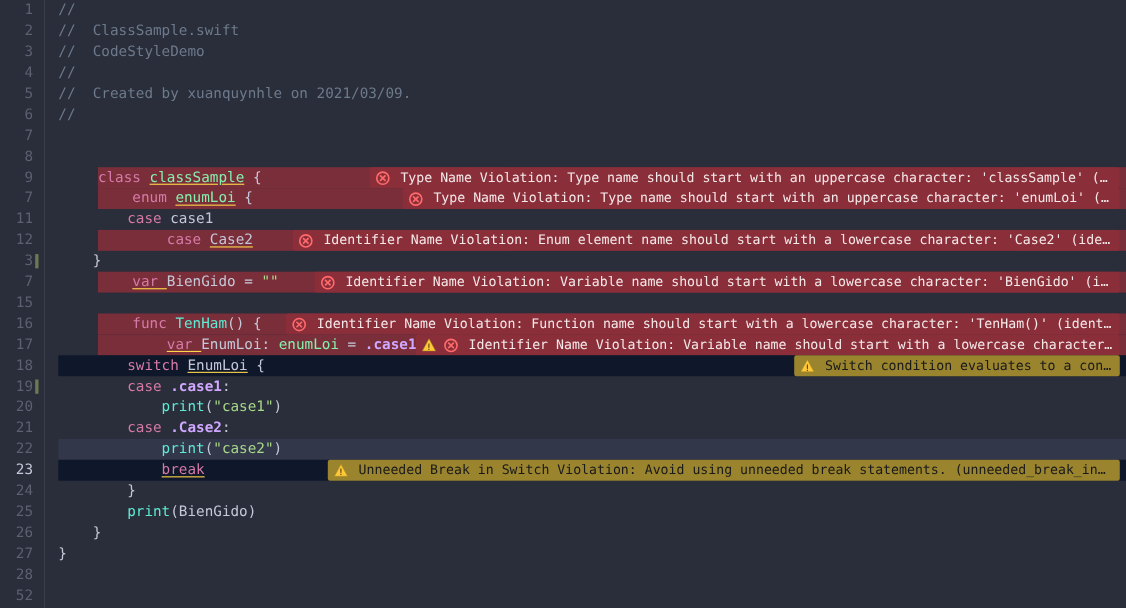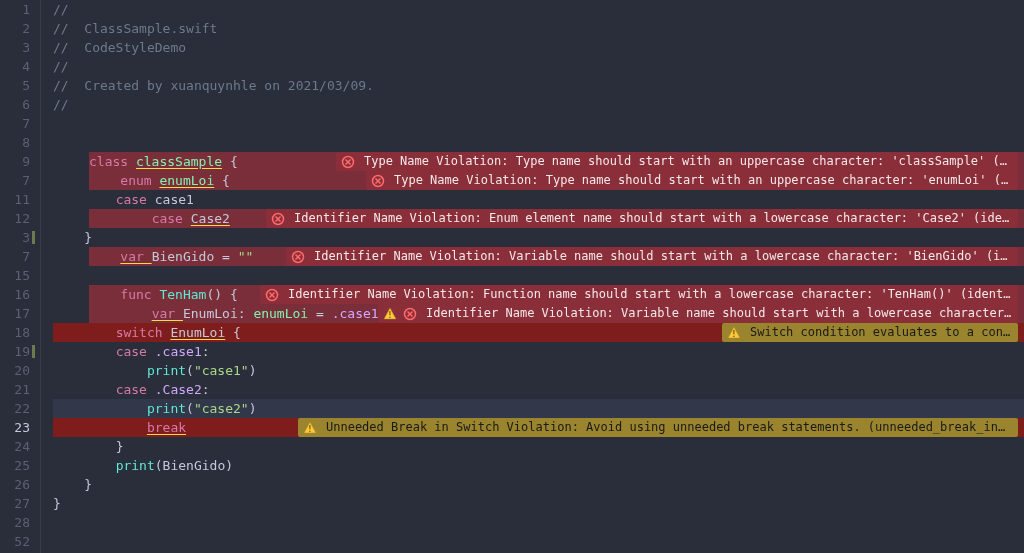--- a/index.html
+++ b/index.html
@@ -58,29 +58,29 @@
       white-space: pre;
     }
     .code-line.current {
       background: #33374a;
     }
     .code-line.error-bg {
       background: #7a2e3a;
       margin-left: 36px;
     }
     .code-line.warn-bg {
-      background: #7f1d1d;
+      background: #0f172a;
     }
     .c-comment { color: #6c7a8c; }
     .c-keyword { color: #d67aa8; }
     .c-type { color: #86efac; }
     .c-func { color: #5eead4; }
     .c-string { color: #a8d88a; }
     .c-ident { color: #c5c8d8; }
-    .c-enum { color: #d0a8ff; }
+    .c-enum { color: #d0a8ff; font-weight: bold; }
     .underline { text-decoration: underline; text-decoration-color: #ffd74a; text-underline-offset: 2px; }
 
     .annotation {
       position: absolute;
       right: 6px;
       display: flex;
       align-items: center;
       height: 19px;
       border-radius: 2px;
       font-size: 12px;

